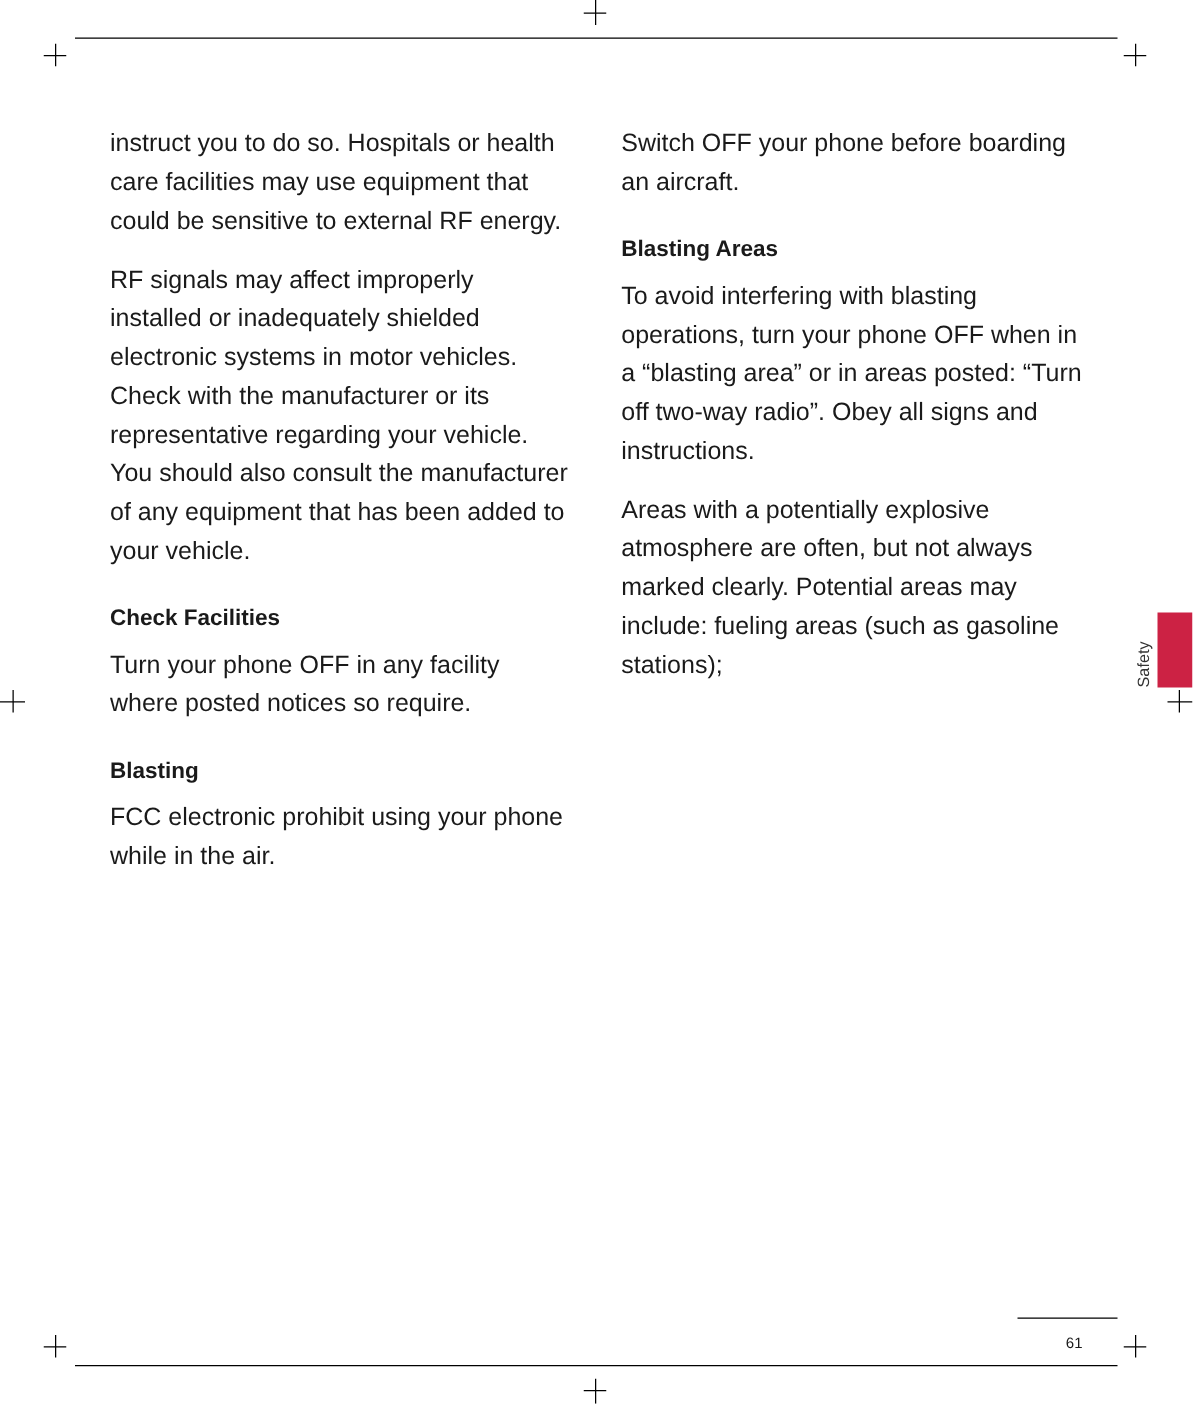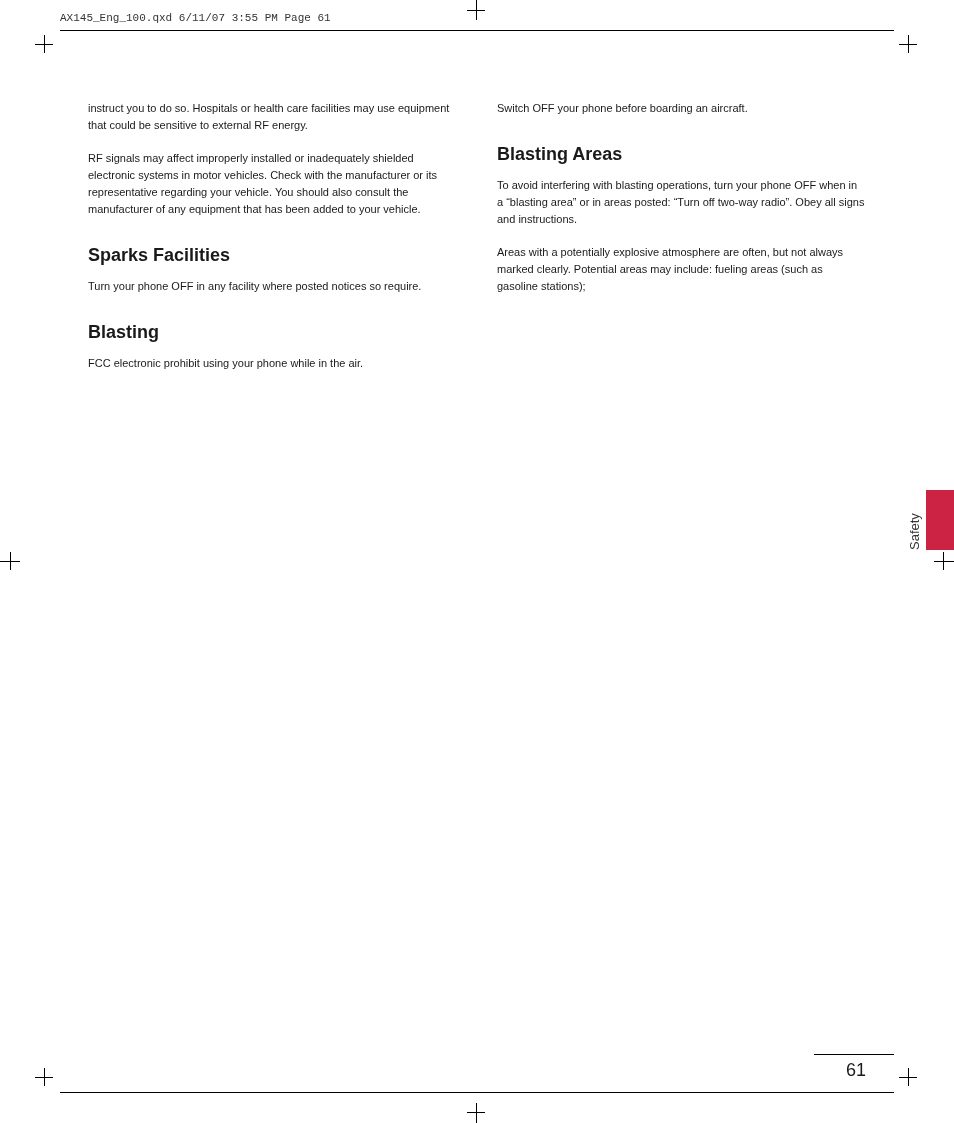--- a/index.html
+++ b/index.html
@@ -228,21 +228,21 @@
       margin-bottom: 8px;
       margin-top: 24px;
     }
 
     .section-heading:first-child {
       margin-top: 0;
     }
 
     .section-text {
       margin-bottom: 16px;
-      font-size: 11px;
+      font-size: 20px;
       line-height: 1.55;
     }
 
     .safety-tab-bar {
       position: absolute;
       right: 0;
       top: 490px;
       width: 28px;
       height: 60px;
       background: #cc2244;
@@ -261,21 +261,21 @@
       text-orientation: mixed;
       transform: rotate(180deg);
       padding: 0 4px;
     }
 
     
     .page-number {
       position: absolute;
       bottom: 42px;
       right: 88px;
-      font-size: 18px;
+      font-size: 12px;
       color: #1a1a1a;
       font-weight: normal;
     }
 
     
     .page-number-line {
       position: absolute;
       bottom: 68px;
       right: 60px;
       width: 80px;
@@ -301,33 +301,30 @@
   <div class="reg-mark reg-tl"></div>
   <div class="reg-mark reg-tr"></div>
   <div class="reg-mark reg-bl"></div>
   <div class="reg-mark reg-br"></div>
 
   <div class="reg-center-top"></div>
   <div class="reg-center-bottom"></div>
   <div class="reg-left"></div>
   <div class="reg-right"></div>
 
-  <div class="header-bar">
-    <span>AX145_Eng_100.qxd   6/11/07   3:55 PM   Page 61</span>
-  </div>
   <div class="header-line"></div>
 
   <div class="content-area">
 
     <div class="left-column">
       <p class="section-text">instruct you to do so. Hospitals or health care facilities may use equipment that could be sensitive to external RF energy.</p>
 
       <p class="section-text">RF signals may affect improperly installed or inadequately shielded electronic systems in motor vehicles. Check with the manufacturer or its representative regarding your vehicle.  You should also consult the manufacturer of any equipment that has been added to your vehicle.</p>
 
-      <p class="section-heading">Sparks Facilities</p>
+      <p class="section-heading">Check Facilities</p>
       <p class="section-text">Turn your phone OFF in any facility where posted notices so require.</p>
 
       <p class="section-heading">Blasting</p>
       <p class="section-text">FCC electronic prohibit using your phone while in the air.</p>
     </div>
 
     <div class="right-column">
       <p class="section-text">Switch OFF your phone before boarding an aircraft.</p>
 
       <p class="section-heading">Blasting Areas</p>

